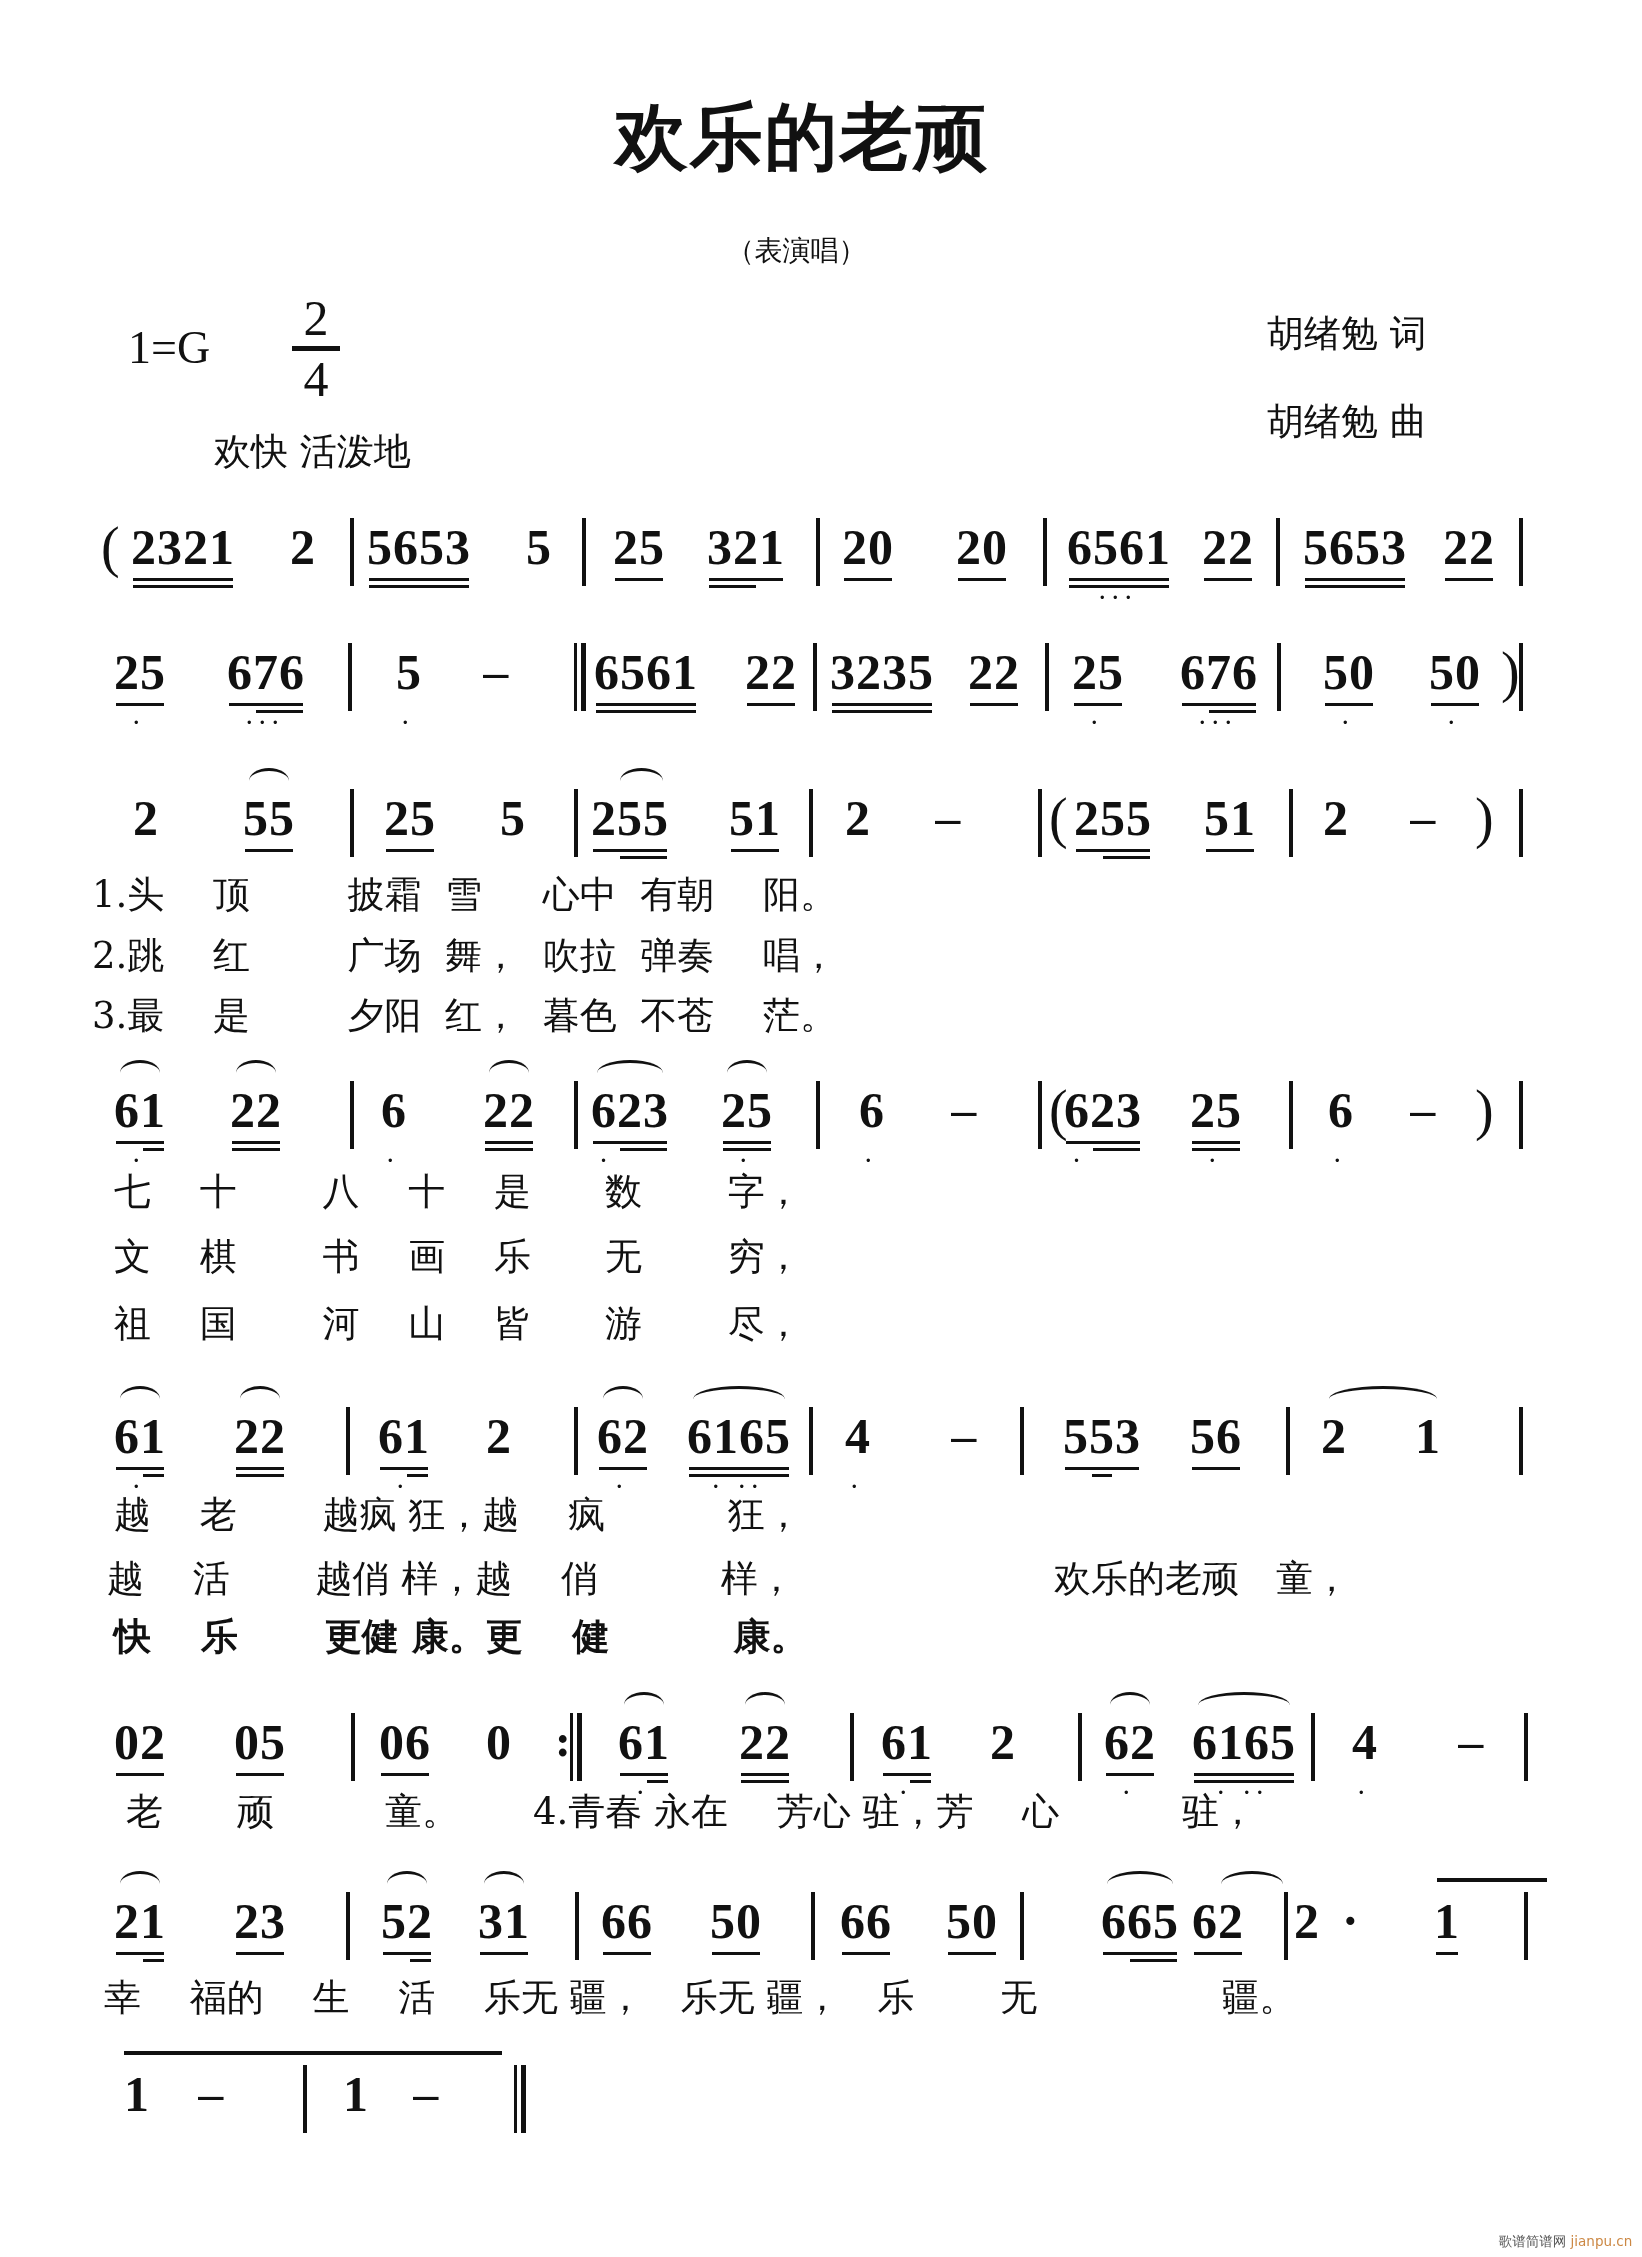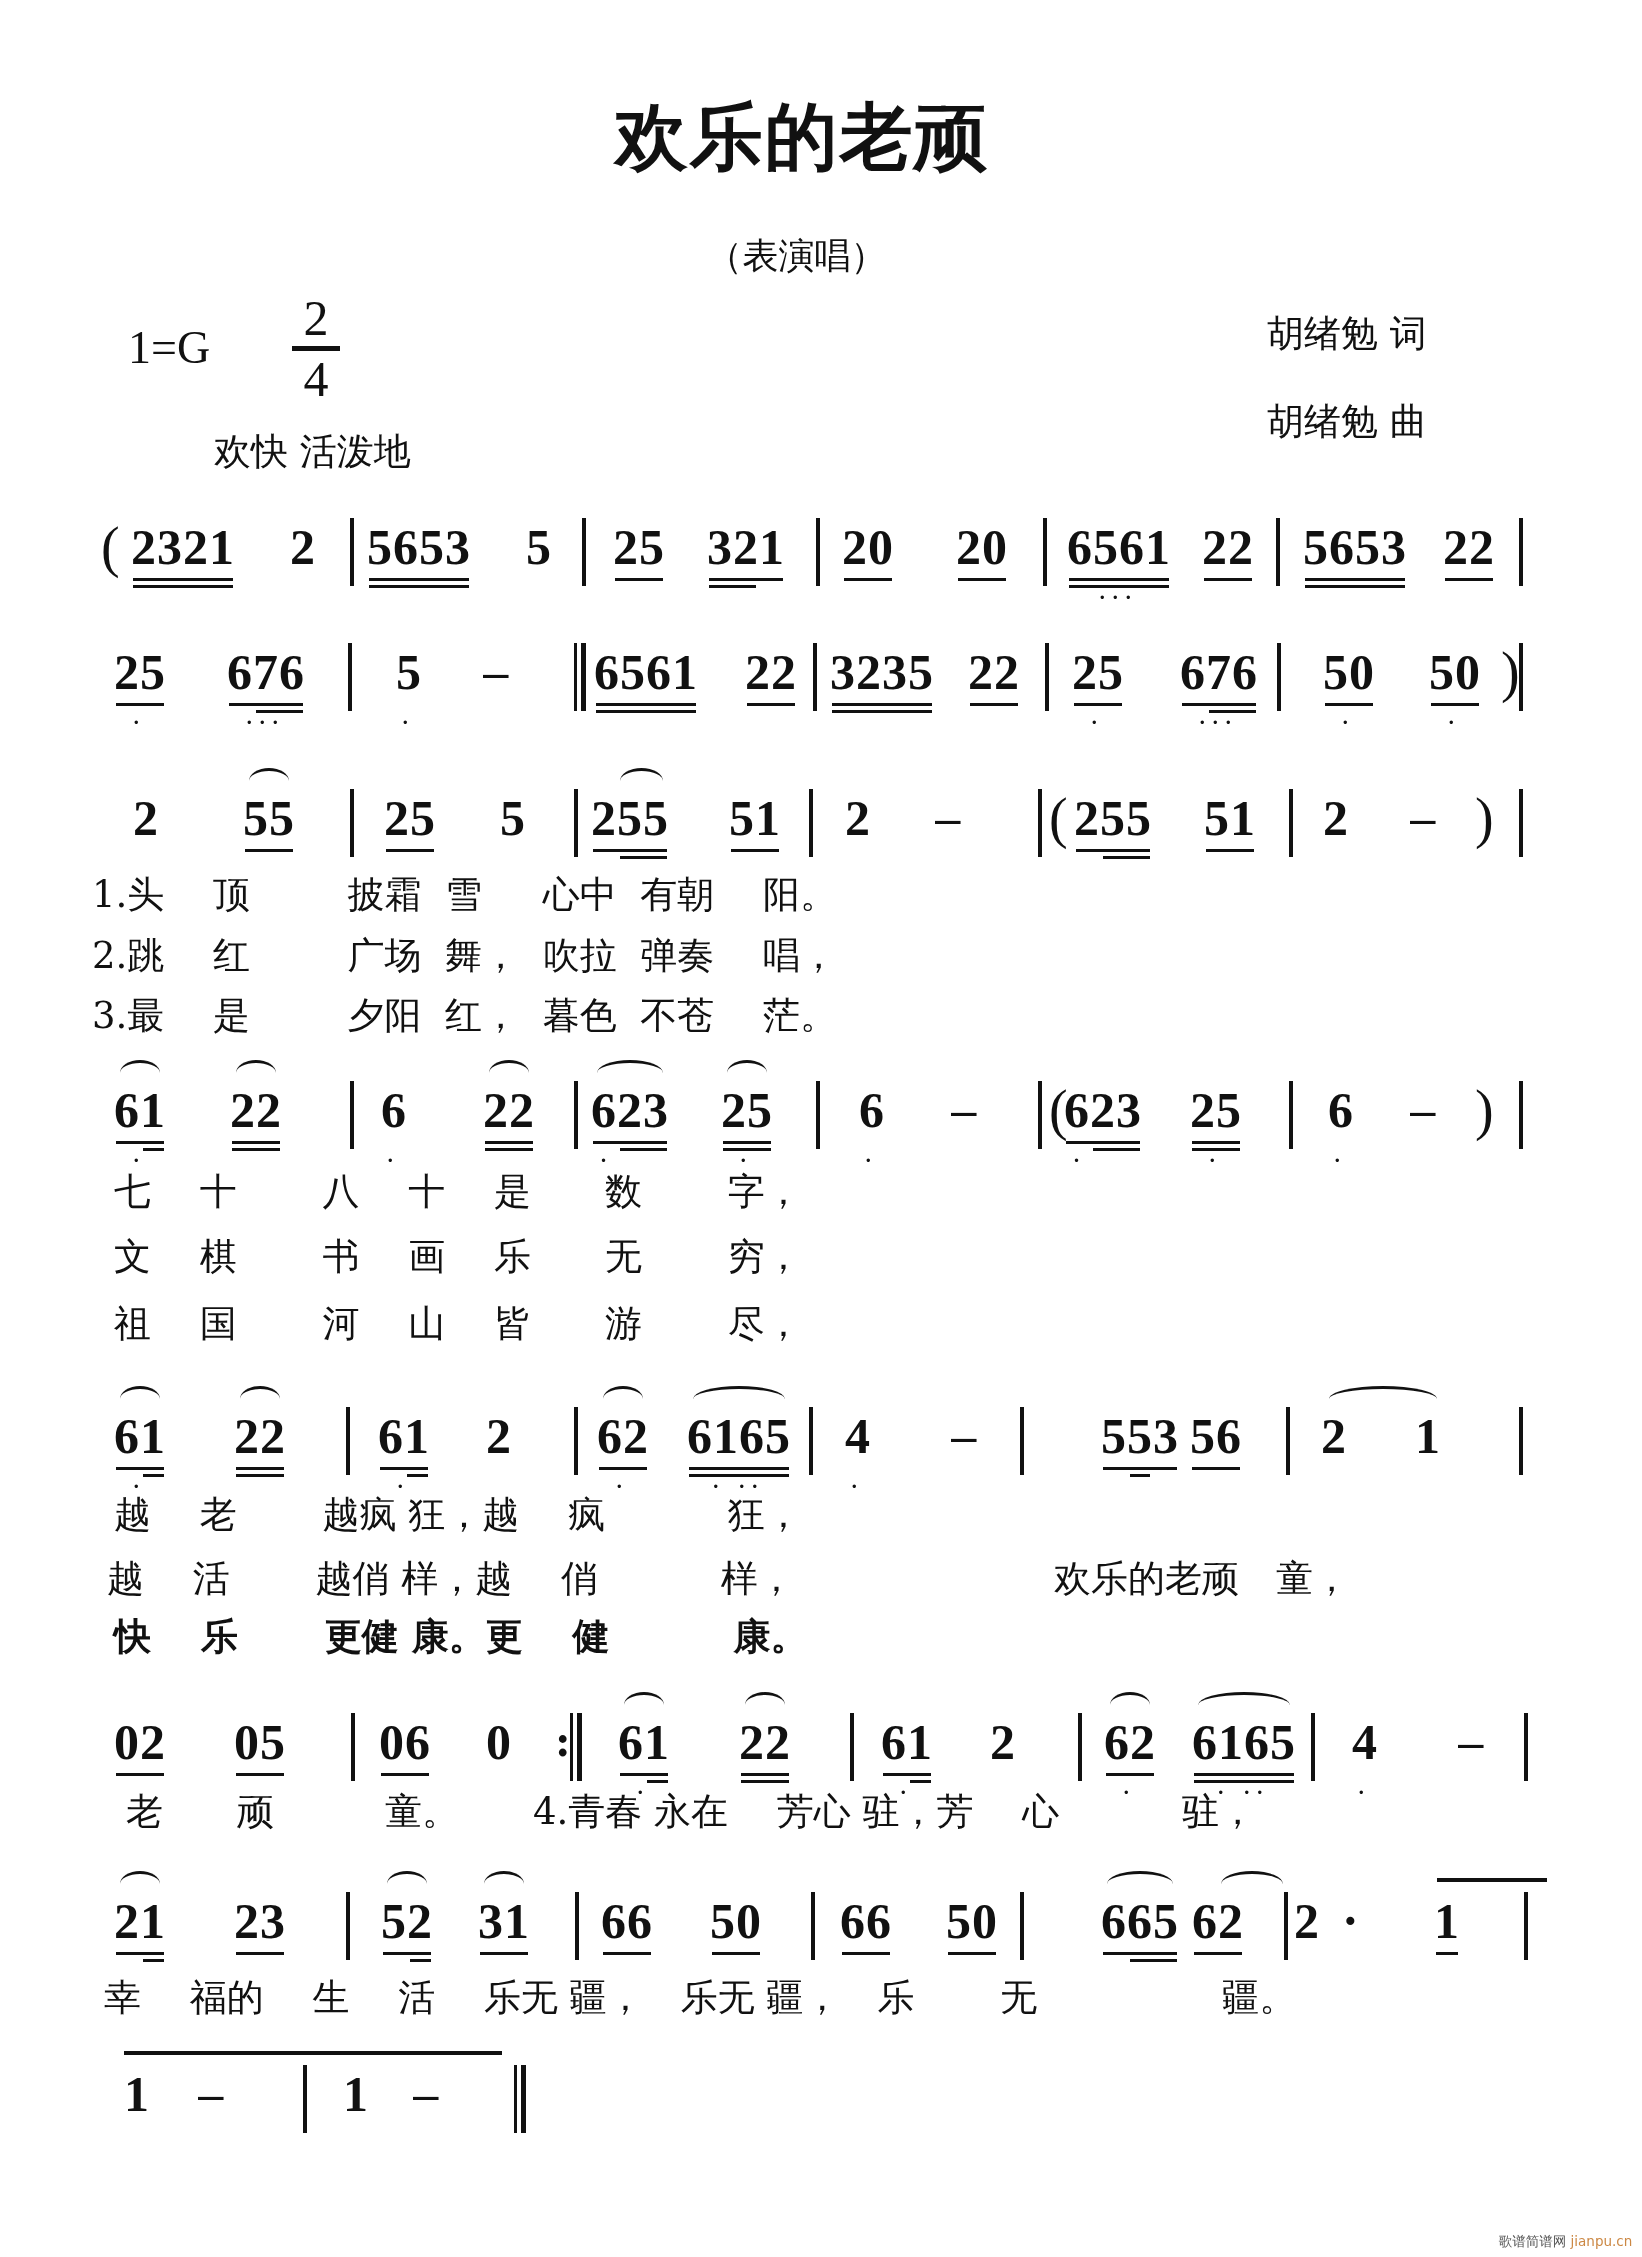--- a/index.html
+++ b/index.html
@@ -1,19 +1,19 @@
 <!DOCTYPE html>
 <html><head>
 <meta charset="utf-8">
 <style>
   html,body{margin:0;padding:0;background:#fff;}
   body{width:1642px;height:2257px;position:relative;overflow:hidden;font-family:"DejaVu Serif",serif;color:#111;}
   .abs{position:absolute;white-space:nowrap;}
   .title{left:0;width:1604px;text-align:center;top:89px;font-size:73px;font-family:"DejaVu Sans",sans-serif;font-weight:bold;letter-spacing:1.9px;}
-  .subtitle{left:0;width:1593px;text-align:center;top:232px;font-size:36px;font-family:"DejaVu Serif",serif;}
+  .subtitle{left:0;width:1593px;text-align:center;top:232px;font-size:28px;font-family:"DejaVu Serif",serif;}
   .key{left:128px;top:321px;font-size:46px;font-family:"Liberation Serif",serif;}
   .timesig{left:292px;top:292px;width:48px;text-align:center;font-family:"Liberation Serif",serif;font-size:50px;line-height:52px;}
   .timesig .bar{height:4.8px;background:#111;margin:1.9px 0;}
   .credit{font-size:37px;font-family:"DejaVu Serif",serif;}
   .tempo{left:214px;top:427px;font-size:37px;font-family:"DejaVu Serif",serif;}
   .row{position:absolute;left:0;width:1642px;height:77px;}
   .n{position:absolute;font-family:"Liberation Serif",serif;font-weight:bold;font-size:50px;line-height:58px;letter-spacing:1px;}
   .n .u1{position:absolute;left:1.9px;right:1.9px;height:2.9px;background:#111;top:60px;}
   .n .u2{position:absolute;left:1.9px;right:1.9px;height:2.9px;background:#111;top:67px;}
   .n .dots{position:absolute;left:0;right:0;top:73px;text-align:center;font-size:21px;line-height:13.5px;letter-spacing:7.7px;}
@@ -144,21 +144,21 @@
   <span class="bl" style="left:346px;"></span>
   <span class="n" style="left:378px;"><span>61</span><i class="u1"></i><i class="u2" style="left:29px"></i><i class="dots">·</i></span>
   <span class="n" style="left:486px;"><span>2</span></span>
   <span class="bl" style="left:574px;"></span>
   <span class="n" style="left:597px;"><span>62</span><i class="u1"></i><i class="arc"></i><i class="dots">·</i></span>
   <span class="n" style="left:687px;"><span>6165</span><i class="u1"></i><i class="u2"></i><i class="arc"></i><i class="dots">· ··</i></span>
   <span class="bl" style="left:809px;"></span>
   <span class="n" style="left:845px;"><span>4</span><i class="dots">·</i></span>
   <span class="dash" style="left:951px;">–</span>
   <span class="bl" style="left:1020px;"></span>
-  <span class="n" style="left:1101px;"><span>553</span><i class="u1"></i><i class="u2" style="left:29px;right:29px"></i></span>
+  <span class="n" style="left:1063px;"><span>553</span><i class="u1"></i><i class="u2" style="left:29px;right:29px"></i></span>
   <span class="n" style="left:1190px;"><span>56</span><i class="u1"></i></span>
   <span class="bl" style="left:1286px;"></span>
   <span class="n" style="left:1321px;width:145px;"><span>2</span><span style="margin-left:68px">1</span><i class="arc" style="left:7.7px;right:29px"></i></span>
   <span class="bl" style="left:1519px;"></span>
 </div>
 <div class="ly" style="left:114px;top:1494px;">越　 老　　 越疯 狂，越　 疯　　　 狂，</div>
 <div class="ly" style="left:107px;top:1558px;">越　 活　　 越俏 样，越　 俏　　　 样，</div>
 <div class="ly" style="left:114px;top:1615px;font-weight:bold;">快　 乐　　 更健 康。更　 健　　　 康。</div>
 <div class="ly" style="left:1054px;top:1558px;">欢乐的老顽　童，</div>
 

